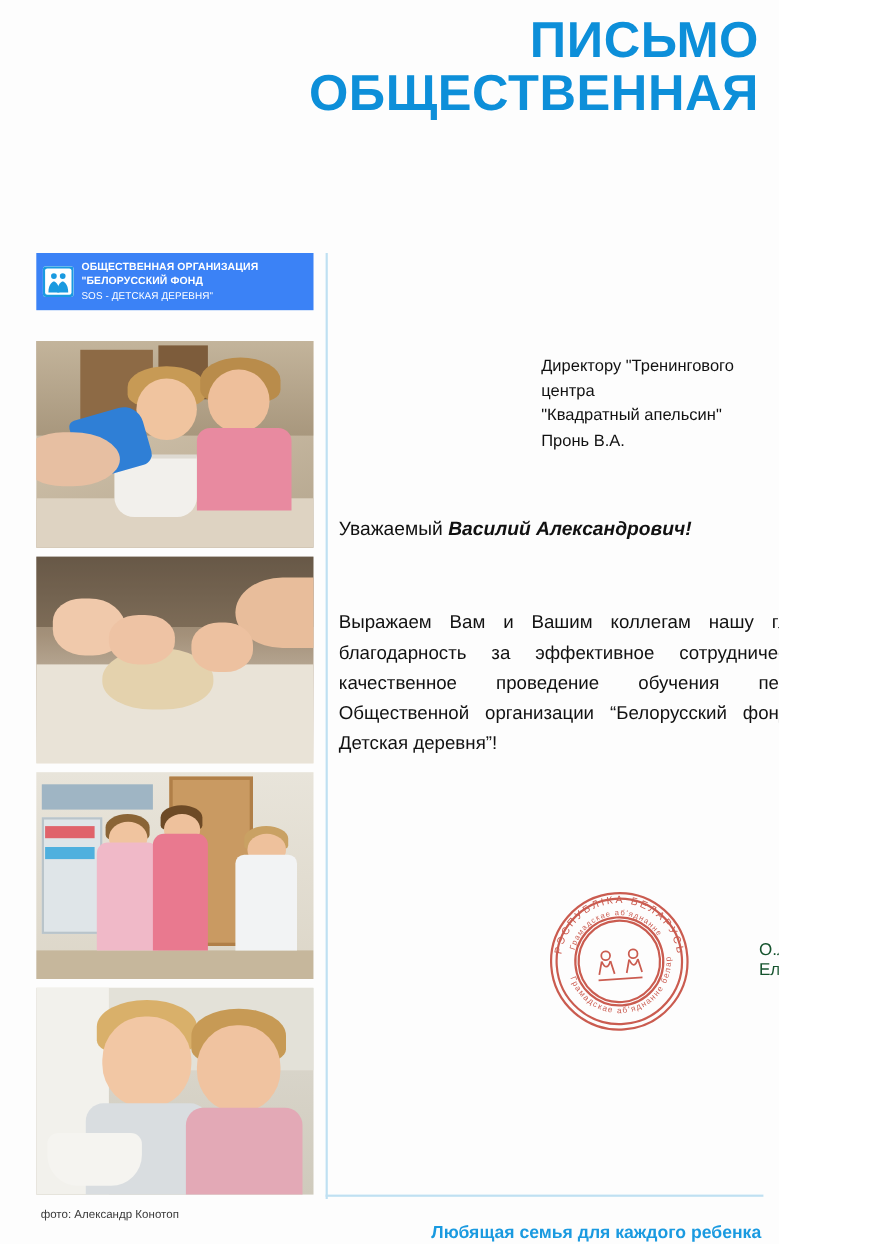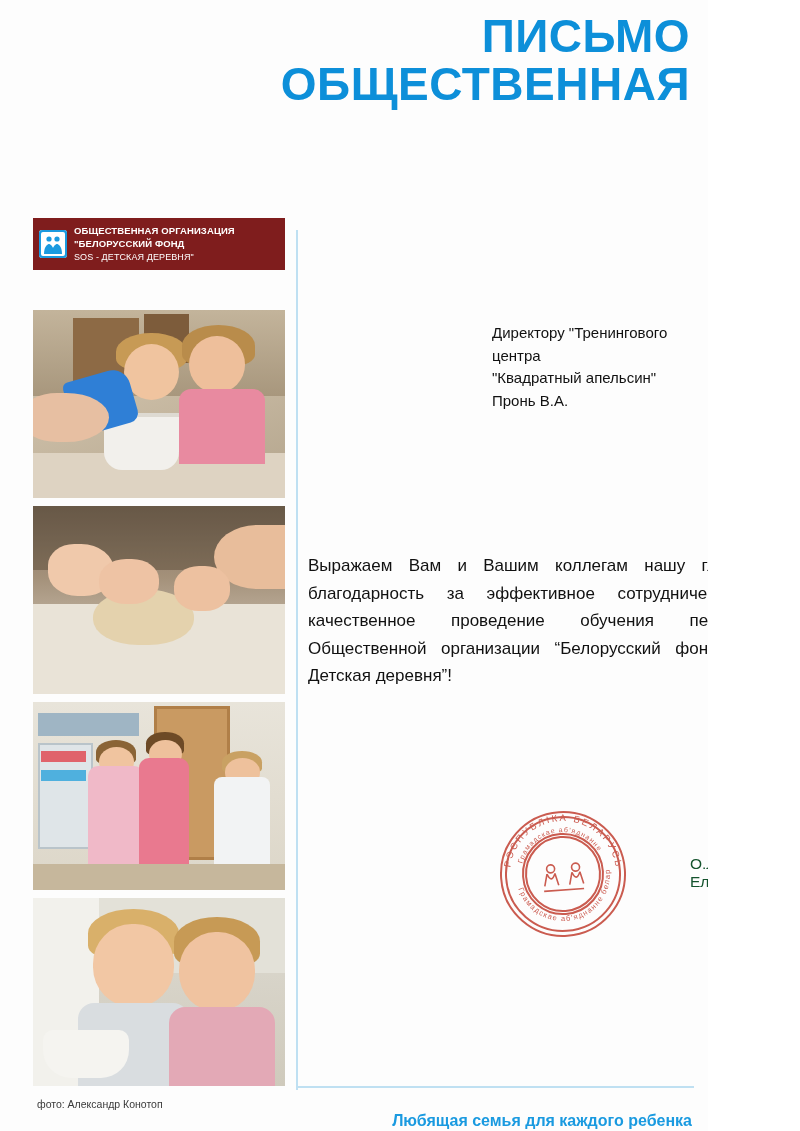--- a/index.html
+++ b/index.html
@@ -38,24 +38,24 @@
     font-weight: bold;
     color: #0d8fd9;
     letter-spacing: 0.5px;
     white-space: nowrap;
   }
 
   
   .org-logo {
     position: absolute;
     left: 33px;
-    top: 218px;
+    top: 230px;
     width: 252px;
     height: 52px;
-    background: #7f1d1d;
+    background: #3b82f6;
     color: #ffffff;
     display: flex;
     align-items: center;
     padding: 0 6px;
     box-sizing: border-box;
   }
   .org-logo .mark {
     width: 28px;
     height: 28px;
     background: #ffffff;
@@ -343,20 +343,23 @@
     </div>
 
   </div>
 
   <div class="photo-credit">фото: Александр Конотоп</div>
 
   <div class="addressee">Директору  "Тренингового центра
 "Квадратный апельсин"
 Пронь В.А.</div>
 
+  <div class="salutation">
+    <span>Уважаемый </span><span class="name">Василий Александрович!</span>
+  </div>
 
   <div class="body-text">Выражаем Вам и Вашим коллегам нашу глубокую благодарность за эффективное сотрудничество и качественное проведение обучения персонала Общественной организации “Белорусский фонд SOS-Детская деревня”!</div>
 
   <div class="stamp">
     <svg viewBox="0 0 150 148" width="150" height="148" aria-hidden="true">
       <defs>
         <path id="arcTop" d="M 22 74 A 53 53 0 0 1 128 74"></path>
         <path id="arcBottom" d="M 28 74 A 47 47 0 0 0 122 74"></path>
         <path id="arcTop2" d="M 33 74 A 42 42 0 0 1 117 74"></path>
       </defs>

